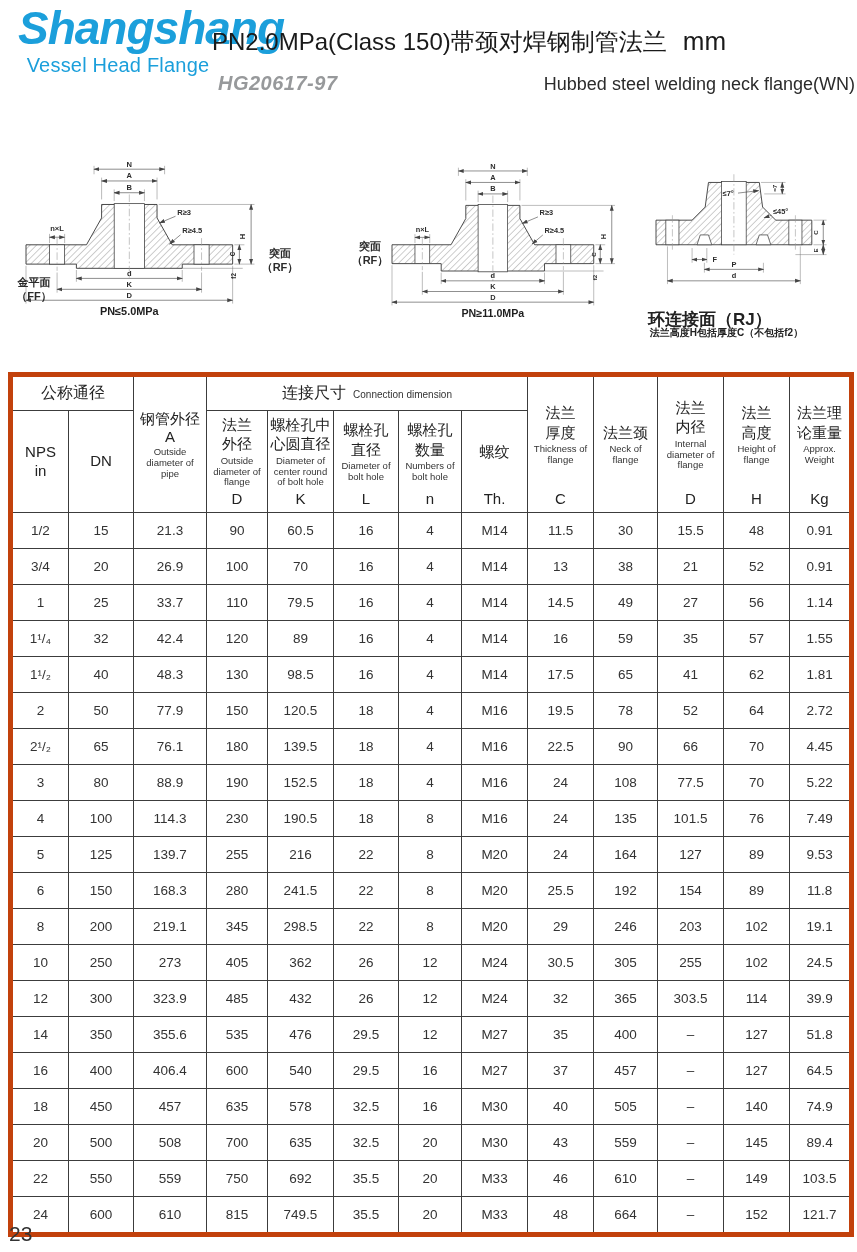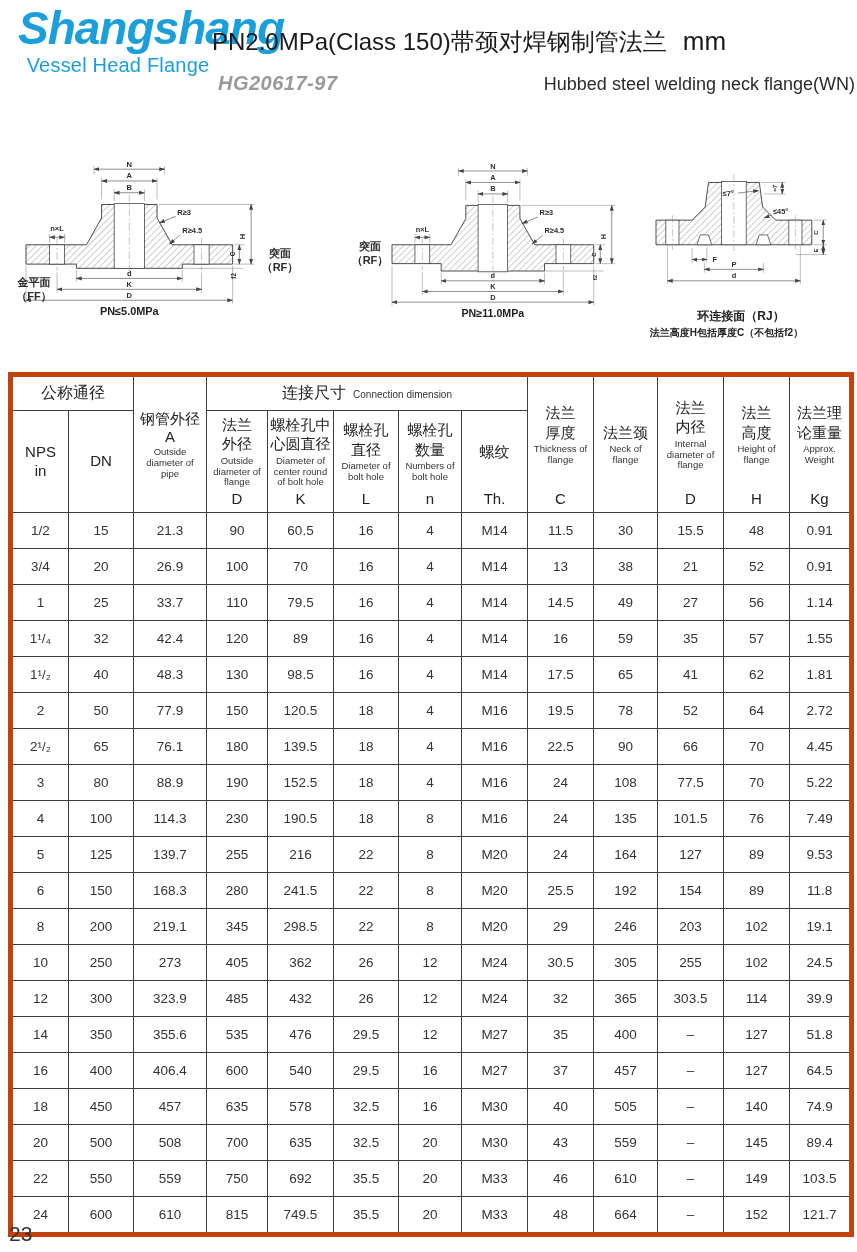--- a/index.html
+++ b/index.html
@@ -21,21 +21,21 @@
   .dwg-svg{position:absolute;left:0;top:132px;}
   .body-hatch{fill:url(#hatch);stroke:#3a3a3a;stroke-width:1.1;}
   .wht{fill:#ffffff;stroke:#3a3a3a;stroke-width:0.9;}
   .cl{stroke:#9a9a9a;stroke-width:0.7;stroke-dasharray:9 3 2 3;fill:none;}
   .dim{stroke:#555;stroke-width:0.8;fill:none;}
   .ext{stroke:#777;stroke-width:0.6;}
   .lt{font:600 9px "Liberation Sans","DejaVu Sans",sans-serif;fill:#2c2c2c;}
   .lts{font:600 7.5px "Liberation Sans","DejaVu Sans",sans-serif;fill:#2c2c2c;}
   .cap{font:700 13px "Liberation Sans","DejaVu Sans",sans-serif;fill:#1e1e1e;}
   .face-label{position:absolute;width:48px;text-align:center;font-size:11px;font-weight:bold;color:#2b2b2b;line-height:1.25;}
-  .cap-rj{position:absolute;left:648px;top:308px;width:186px;text-align:center;font-size:12px;font-weight:bold;color:#222;}
+  .cap-rj{position:absolute;left:648px;top:308px;width:186px;font-size:17px;font-weight:bold;color:#222;}
   .dwg-note{position:absolute;left:596px;top:326px;width:261px;text-align:center;color:#222;}
   .dwg-note .n1{font-size:10px;font-weight:bold;}
   .dwg-note .n2{font-size:9.5px;font-weight:bold;margin-top:1px;}
   
   table.spec{position:absolute;left:8px;top:372px;width:841px;border-collapse:collapse;table-layout:fixed;border:5px solid #c2410c;}
   table.spec th,table.spec td{border:1px solid #3c3c3c;padding:0;text-align:center;vertical-align:middle;}
   table.spec thead th{font-weight:normal;}
   .hA{height:36px;}
   .hB{height:102px;}
   .rel{position:relative;}

